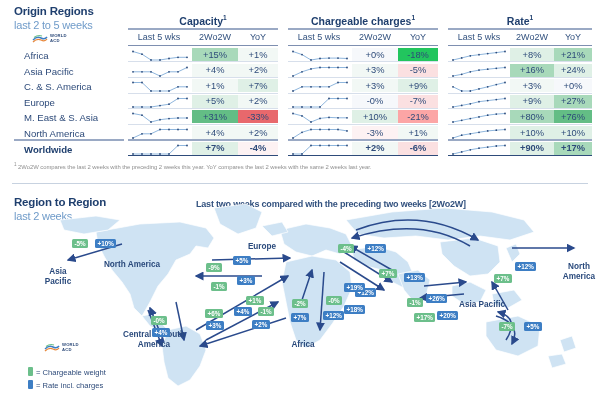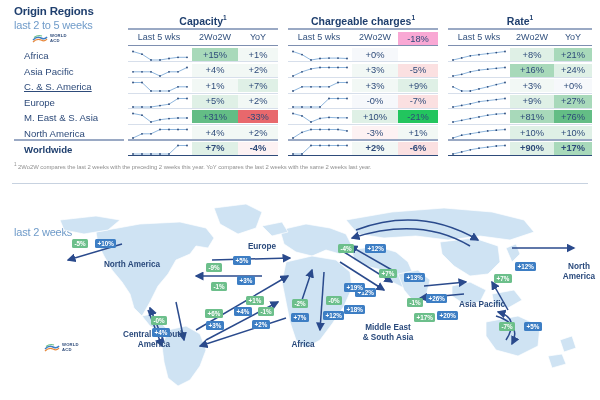--- a/index.html
+++ b/index.html
@@ -124,21 +124,21 @@
         <polyline points="3.0,2.5 12.0,5.6 21.0,11.0 30.0,9.5 39.0,9.1 48.0,9.1 57.0,9.5" fill="none" stroke="#8fb6dd" stroke-width="1"></polyline>
         <circle cx="3.0" cy="2.5" r="0.9" fill="#2b4a7a"></circle>
         <circle cx="12.0" cy="5.6" r="0.9" fill="#2b4a7a"></circle>
         <circle cx="21.0" cy="11.0" r="0.9" fill="#2b4a7a"></circle>
         <circle cx="30.0" cy="9.5" r="0.9" fill="#2b4a7a"></circle>
         <circle cx="39.0" cy="9.1" r="0.9" fill="#2b4a7a"></circle>
         <circle cx="48.0" cy="9.1" r="0.9" fill="#2b4a7a"></circle>
         <circle cx="57.0" cy="9.5" r="0.9" fill="#2b4a7a"></circle>
       </svg>
       <div class="cell" style="left: 352px; top: 48px; width: 46px; height: 13px; background: rgb(246, 248, 251);">+0%</div>
-      <div class="cell" style="left: 398px; top: 32px; width: 40px; height: 13px; background: #f9a8d4; text-align: center;">-18%</div>
+      <div class="cell" style="left: 398px; top: 48px; width: 40px; height: 13px; background: #22c55e; text-align: center;">-18%</div>
       <div class="rowsep" style="left: 288px; top: 61.4px; width: 150px;"></div>
       <svg width="58" height="13" viewBox="0 0 58 13" class="spark" style="left: 450px; top: 49px;">
         <polyline points="3.0,11.0 11.7,8.9 20.3,6.8 29.0,5.7 37.7,4.6 46.3,3.6 55.0,2.5" fill="none" stroke="#8fb6dd" stroke-width="1"></polyline>
         <circle cx="3.0" cy="11.0" r="0.9" fill="#2b4a7a"></circle>
         <circle cx="11.7" cy="8.9" r="0.9" fill="#2b4a7a"></circle>
         <circle cx="20.3" cy="6.8" r="0.9" fill="#2b4a7a"></circle>
         <circle cx="29.0" cy="5.7" r="0.9" fill="#2b4a7a"></circle>
         <circle cx="37.7" cy="4.6" r="0.9" fill="#2b4a7a"></circle>
         <circle cx="46.3" cy="3.6" r="0.9" fill="#2b4a7a"></circle>
         <circle cx="55.0" cy="2.5" r="0.9" fill="#2b4a7a"></circle>
@@ -179,21 +179,21 @@
         <circle cx="11.7" cy="9.3" r="0.9" fill="#2b4a7a"></circle>
         <circle cx="20.3" cy="6.8" r="0.9" fill="#2b4a7a"></circle>
         <circle cx="29.0" cy="5.1" r="0.9" fill="#2b4a7a"></circle>
         <circle cx="37.7" cy="4.2" r="0.9" fill="#2b4a7a"></circle>
         <circle cx="46.3" cy="3.3" r="0.9" fill="#2b4a7a"></circle>
         <circle cx="55.0" cy="2.5" r="0.9" fill="#2b4a7a"></circle>
       </svg>
       <div class="cell" style="left: 510px; top: 63.6px; width: 44px; height: 13px; background: rgb(168, 217, 186);">+16%</div>
       <div class="cell" style="left: 554px; top: 63.6px; width: 38px; height: 13px; background: rgb(223, 240, 230);">+24%</div>
       <div class="rowsep" style="left: 448px; top: 77px; width: 144px;"></div>
-      <div class="rowlabel" style="left: 24px; top: 81.2px; text-decoration: underline;">C. &amp; S. America</div>
+      <div class="rowlabel" style="left: 24px; top: 81.2px;">C. &amp; S. America</div>
       <svg width="60" height="13" viewBox="0 0 60 13" class="spark" style="left: 130px; top: 80.2px;">
         <polyline points="3.0,2.5 12.0,2.5 21.0,11.0 30.0,11.0 39.0,11.0 48.0,6.8 57.0,6.8" fill="none" stroke="#8fb6dd" stroke-width="1"></polyline>
         <circle cx="3.0" cy="2.5" r="0.9" fill="#2b4a7a"></circle>
         <circle cx="12.0" cy="2.5" r="0.9" fill="#2b4a7a"></circle>
         <circle cx="21.0" cy="11.0" r="0.9" fill="#2b4a7a"></circle>
         <circle cx="30.0" cy="11.0" r="0.9" fill="#2b4a7a"></circle>
         <circle cx="39.0" cy="11.0" r="0.9" fill="#2b4a7a"></circle>
         <circle cx="48.0" cy="6.8" r="0.9" fill="#2b4a7a"></circle>
         <circle cx="57.0" cy="6.8" r="0.9" fill="#2b4a7a"></circle>
       </svg>
@@ -284,33 +284,33 @@
         <polyline points="3.0,2.5 12.0,4.9 21.0,11.0 30.0,7.4 39.0,6.4 48.0,6.8 57.0,6.8" fill="none" stroke="#8fb6dd" stroke-width="1"></polyline>
         <circle cx="3.0" cy="2.5" r="0.9" fill="#2b4a7a"></circle>
         <circle cx="12.0" cy="4.9" r="0.9" fill="#2b4a7a"></circle>
         <circle cx="21.0" cy="11.0" r="0.9" fill="#2b4a7a"></circle>
         <circle cx="30.0" cy="7.4" r="0.9" fill="#2b4a7a"></circle>
         <circle cx="39.0" cy="6.4" r="0.9" fill="#2b4a7a"></circle>
         <circle cx="48.0" cy="6.8" r="0.9" fill="#2b4a7a"></circle>
         <circle cx="57.0" cy="6.8" r="0.9" fill="#2b4a7a"></circle>
       </svg>
       <div class="cell" style="left: 352px; top: 110.4px; width: 46px; height: 13px; background: rgb(223, 240, 230);">+10%</div>
-      <div class="cell" style="left: 398px; top: 110.4px; width: 40px; height: 13px; background: #22c55e;">-21%</div>
+      <div class="cell" style="left: 398px; top: 110.4px; width: 40px; height: 13px; background: #fca5a5;">-21%</div>
       <div class="rowsep" style="left: 288px; top: 123.8px; width: 150px;"></div>
       <svg width="58" height="13" viewBox="0 0 58 13" class="spark" style="left: 450px; top: 111.4px;">
         <polyline points="3.0,11.0 11.7,9.3 20.3,7.6 29.0,5.9 37.7,4.2 46.3,3.1 55.0,2.5" fill="none" stroke="#8fb6dd" stroke-width="1"></polyline>
         <circle cx="3.0" cy="11.0" r="0.9" fill="#2b4a7a"></circle>
         <circle cx="11.7" cy="9.3" r="0.9" fill="#2b4a7a"></circle>
         <circle cx="20.3" cy="7.6" r="0.9" fill="#2b4a7a"></circle>
         <circle cx="29.0" cy="5.9" r="0.9" fill="#2b4a7a"></circle>
         <circle cx="37.7" cy="4.2" r="0.9" fill="#2b4a7a"></circle>
         <circle cx="46.3" cy="3.1" r="0.9" fill="#2b4a7a"></circle>
         <circle cx="55.0" cy="2.5" r="0.9" fill="#2b4a7a"></circle>
       </svg>
-      <div class="cell" style="left: 510px; top: 110.4px; width: 44px; height: 13px; background: rgb(168, 217, 186);">+81%</div>
+      <div class="cell" style="left: 510px; top: 110.4px; width: 44px; height: 13px; background: rgb(168, 217, 186);">+80%</div>
       <div class="cell" style="left: 554px; top: 110.4px; width: 38px; height: 13px; background: rgb(99, 189, 133);">+76%</div>
       <div class="rowsep" style="left: 448px; top: 123.8px; width: 144px;"></div>
       <div class="rowlabel" style="left: 24px; top: 128px;">North America</div>
       <svg width="60" height="13" viewBox="0 0 60 13" class="spark" style="left: 130px; top: 127px;">
         <polyline points="3.0,11.0 12.0,6.8 21.0,6.8 30.0,2.5 39.0,2.5 48.0,2.5 57.0,2.5" fill="none" stroke="#8fb6dd" stroke-width="1"></polyline>
         <circle cx="3.0" cy="11.0" r="0.9" fill="#2b4a7a"></circle>
         <circle cx="12.0" cy="6.8" r="0.9" fill="#2b4a7a"></circle>
         <circle cx="21.0" cy="6.8" r="0.9" fill="#2b4a7a"></circle>
         <circle cx="30.0" cy="2.5" r="0.9" fill="#2b4a7a"></circle>
         <circle cx="39.0" cy="2.5" r="0.9" fill="#2b4a7a"></circle>
@@ -392,21 +392,23 @@
   <div class="foot" style="left:14px;top:162px;width:580px;">
     <sup>1</sup>
     <span>2Wo2W compares the last 2 weeks with the preceding 2 weeks this year. YoY compares the last 2 weeks with the same 2 weeks last year.</span>
   </div>
 </div>
 
 <div class="divider"></div>
 
 <div class="mapwrap">
 
-  <div class="sect-sub" style="left:14px;top:20px;margin-top:16px;">last 2 weeks</div>
+  <div class="sect-title" style="left:14px;top:6px;">Region to Region</div>
+  <div class="sect-sub" style="left:14px;top:20px;">last 2 weeks</div>
+  <div class="maphdr" style="left:196px;top:9px;">Last two weeks compared with the preceding two weeks [2Wo2W]</div>
 
   <svg width="600" height="210" viewBox="0 0 600 210" style="position:absolute;left:0;top:0;">
     <g fill="#cfe3f3" stroke="#ffffff" stroke-width="0.7">
 
       <path d="M96 42 L140 34 L180 32 L206 38 L214 48 L208 58 L196 56 L190 64 L176 70
                L168 84 L158 96 L150 112 L142 126 L134 118 L130 104 L122 92 L112 80
                L104 66 L98 54 Z"></path>
       <path d="M60 30 L96 26 L120 30 L108 40 L84 44 L64 40 Z"></path>
 
       <path d="M214 18 L246 14 L262 22 L256 38 L238 44 L220 34 Z"></path>
@@ -484,25 +486,25 @@
 
       <path d="M512 58 L574 58"></path>
 
       <path d="M506 150 Q520 128 498 122"></path>
       <path d="M496 126 Q522 134 512 154"></path>
 
       <path d="M508 120 L492 92"></path>
     </g>
   </svg>
 
+  <div class="maplbl" style="left:28px;top:77px;width:60px;">Asia<br>Pacific</div>
   <div class="maplbl" style="left:87px;top:70px;width:90px;">North America</div>
   <div class="maplbl" style="left:232px;top:52px;width:60px;">Europe</div>
   <div class="maplbl" style="left:104px;top:140px;width:100px;">Central &amp; South<br>America</div>
   <div class="maplbl" style="left:278px;top:150px;width:50px;">Africa</div>
-  <div class="maplbl" style="left:342px;top:133px;width:92px;">Middle East<br>&amp; South Asia</div>
   <div class="maplbl" style="left:444px;top:110px;width:76px;">Asia Pacific</div>
   <div class="maplbl" style="left:558px;top:72px;width:42px;">North<br>America</div>
 
   <div id="chips-host">
       <div class="chip g" style="left: 72px; top: 49px;">-5%</div>
       <div class="chip b" style="left: 95px; top: 49px;">+10%</div>
       <div class="chip g" style="left: 206px; top: 73px;">-9%</div>
       <div class="chip b" style="left: 233px; top: 66px;">+5%</div>
       <div class="chip g" style="left: 211px; top: 92px;">-1%</div>
       <div class="chip b" style="left: 237px; top: 86px;">+3%</div>
@@ -540,13 +542,21 @@
       <path d="M1 7 Q5 3 9 5 Q13 7 15 4" stroke="#3d7ec4" stroke-width="1.4" fill="none"></path>
       <path d="M1 9 Q5 5 9 7 Q13 9 15 6" stroke="#e8883c" stroke-width="1.3" fill="none"></path>
       <path d="M2 4.5 Q6 1.5 10 3" stroke="#6cbf8b" stroke-width="1.1" fill="none"></path>
     </svg>
     <span>
       <div class="lt">WORLD</div>
       <div class="lt">ACD</div>
     </span>
   </div>
 
+  <div class="legend" style="left:28px;top:177px;">
+    <div class="lrow">
+      <span class="sw g"></span><span>= Chargeable weight</span>
+    </div>
+    <div class="lrow">
+      <span class="sw b"></span><span>= Rate incl. charges</span>
+    </div>
+  </div>
 </div>
 
 </body></html>

